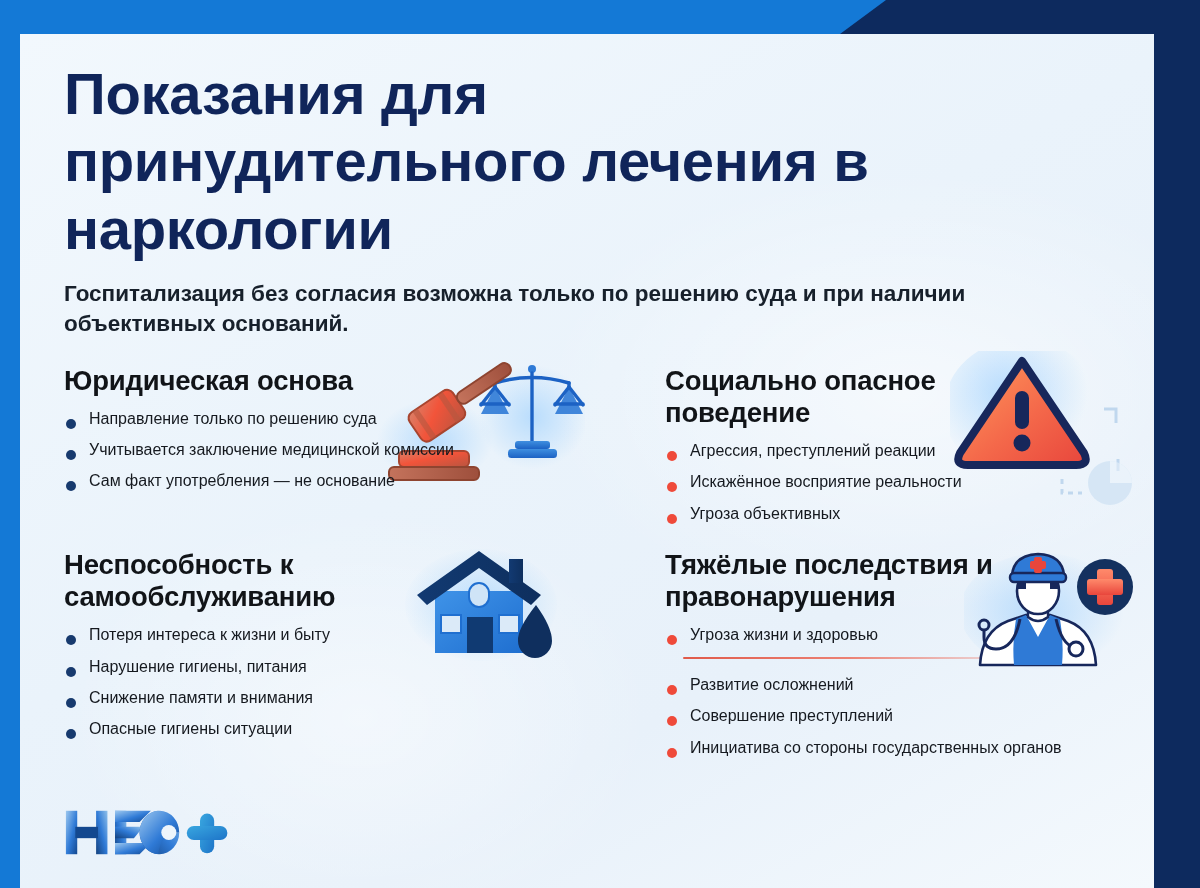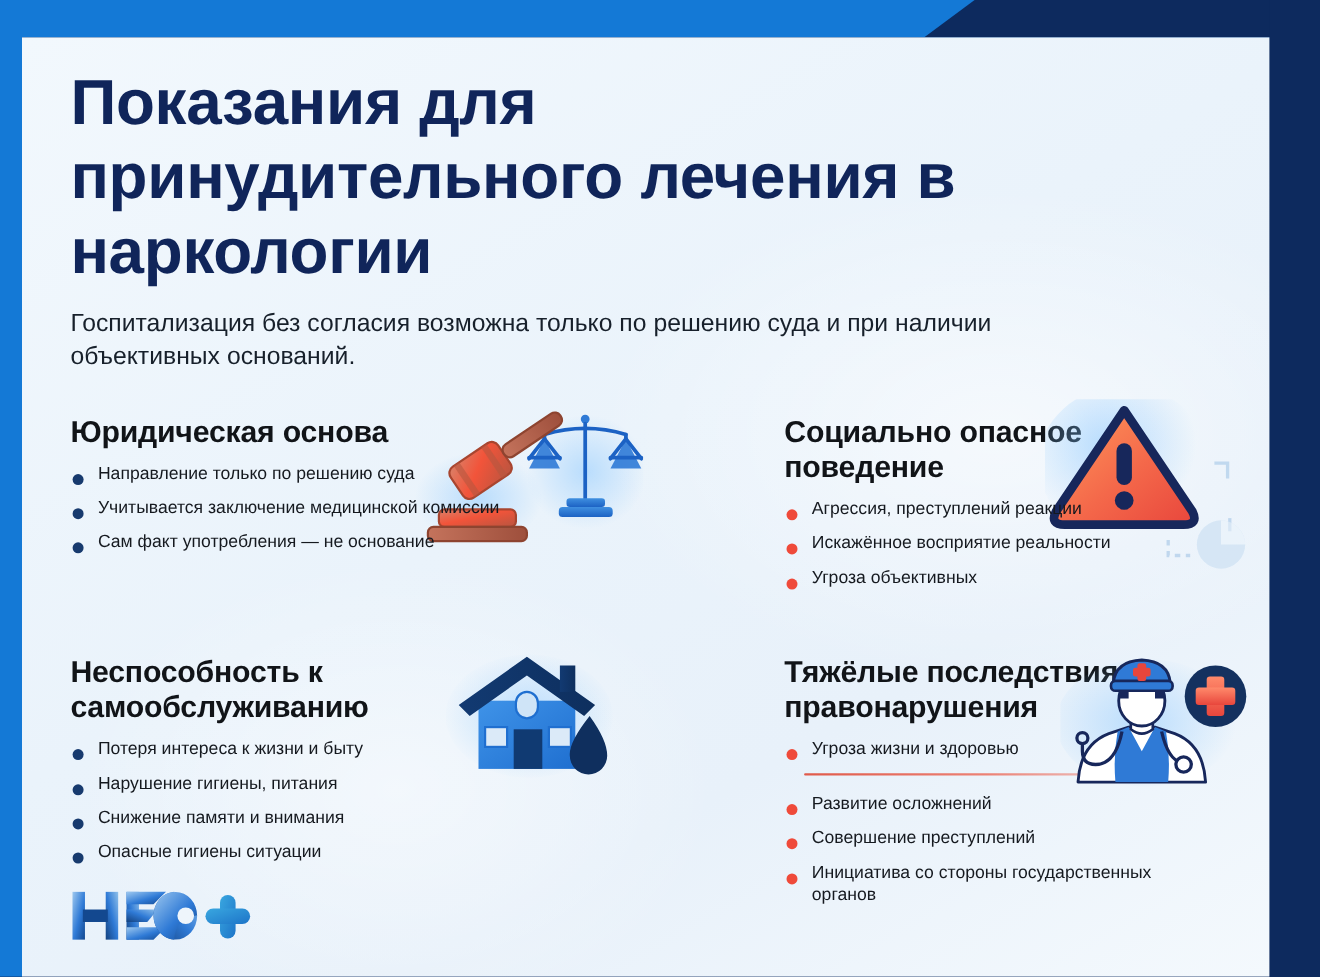--- a/index.html
+++ b/index.html
@@ -54,31 +54,31 @@
   
   .title{
     font-size:58px; line-height:1.16; font-weight:bold;
     color:#10255a; letter-spacing:-0.3px;
     max-width:900px;
   }
   .subtitle{
     margin-top:17px;
     font-size:22.5px; line-height:1.33; color:#17202b;
     max-width:930px;
+    font-weight:bold;
   }
 
   
   .grid{
-    margin-top:38px;
+    margin-top:26px;
     display:grid;
     grid-template-columns:585px 1fr;
     grid-template-rows:auto auto;
     column-gap:0px;
     row-gap:14px;
-    gap:48px;
   }
   .sec{ position:relative; padding-right:12px; }
   .sec.right{ padding-left:16px; }
 
   .sec-head{
     font-size:27.5px; font-weight:bold; color:#111418;
     line-height:1.17; letter-spacing:-0.2px;
     max-width:420px;
     margin-bottom:12px;
   }

